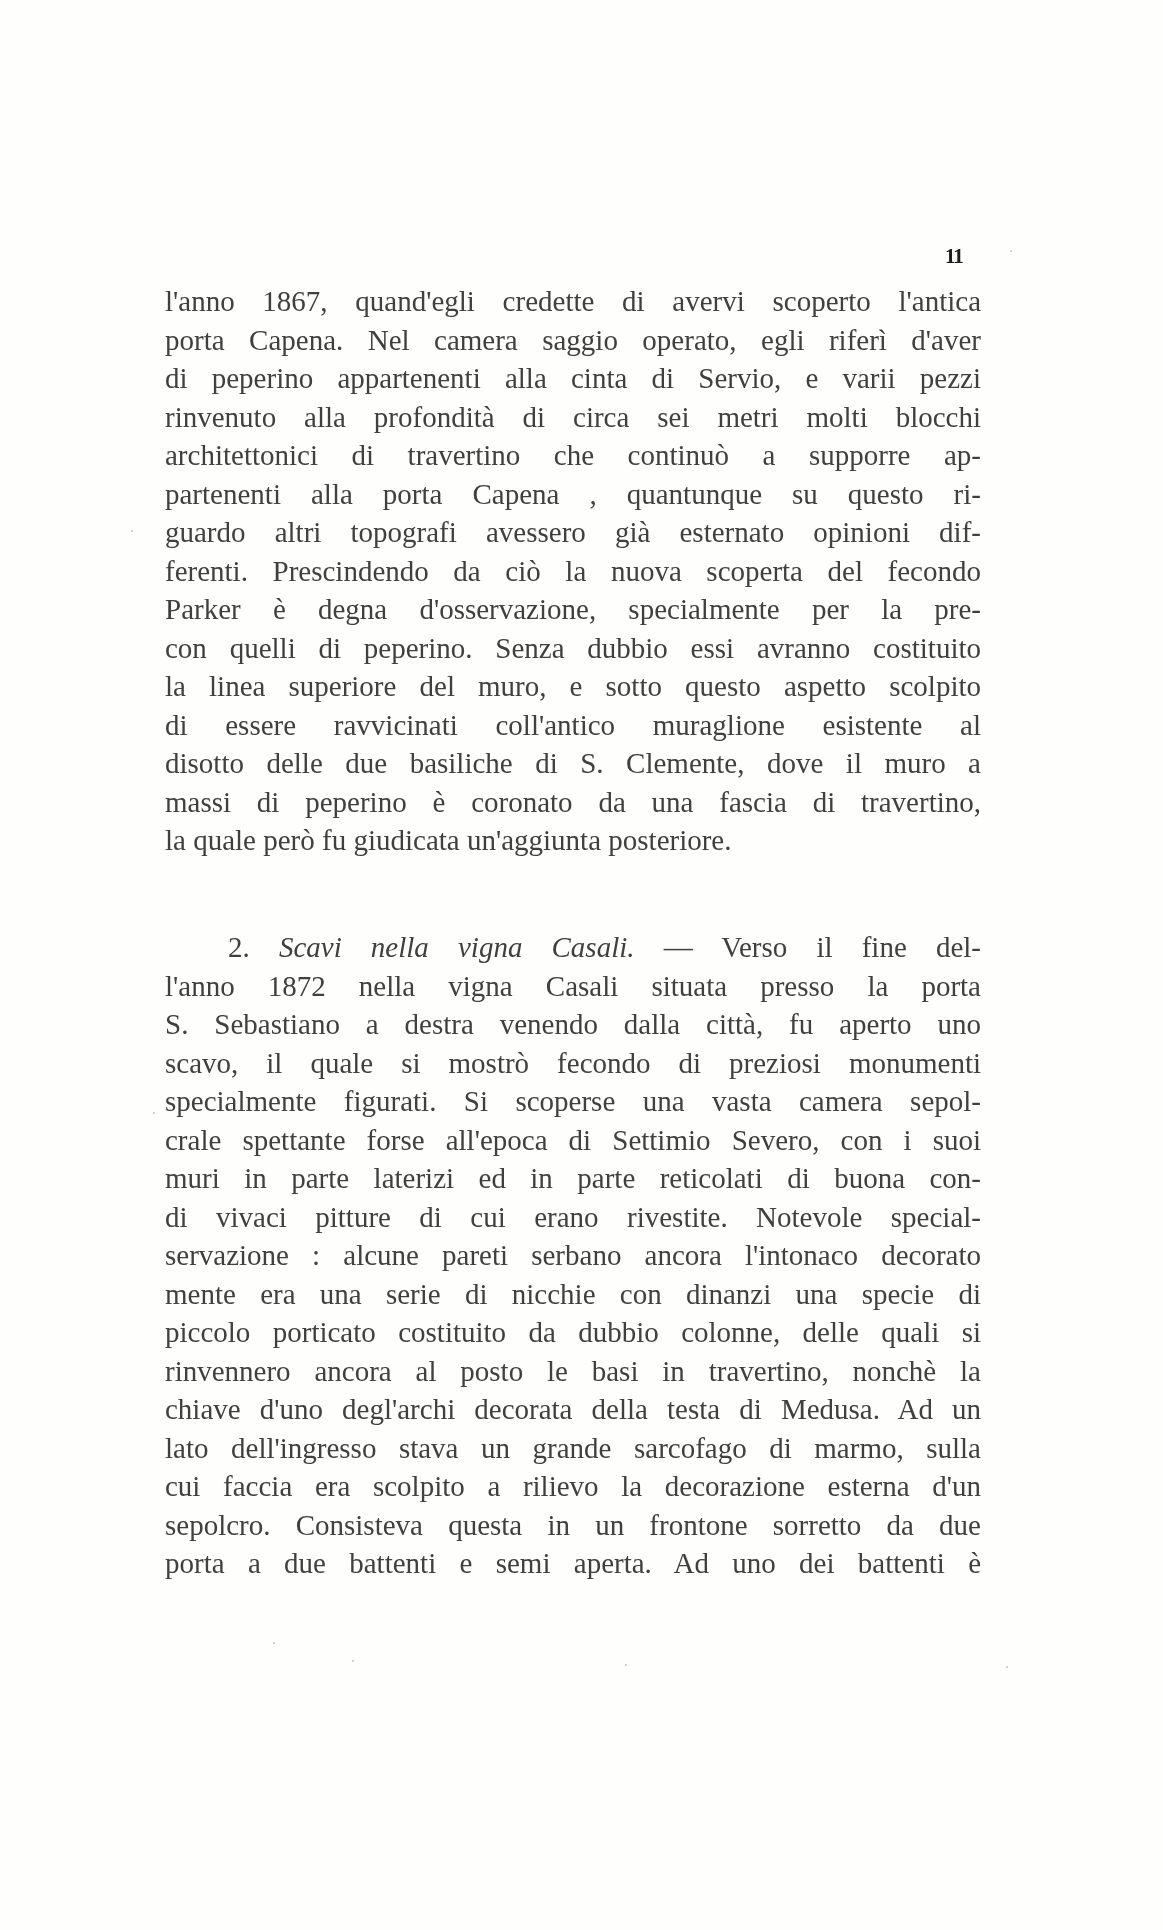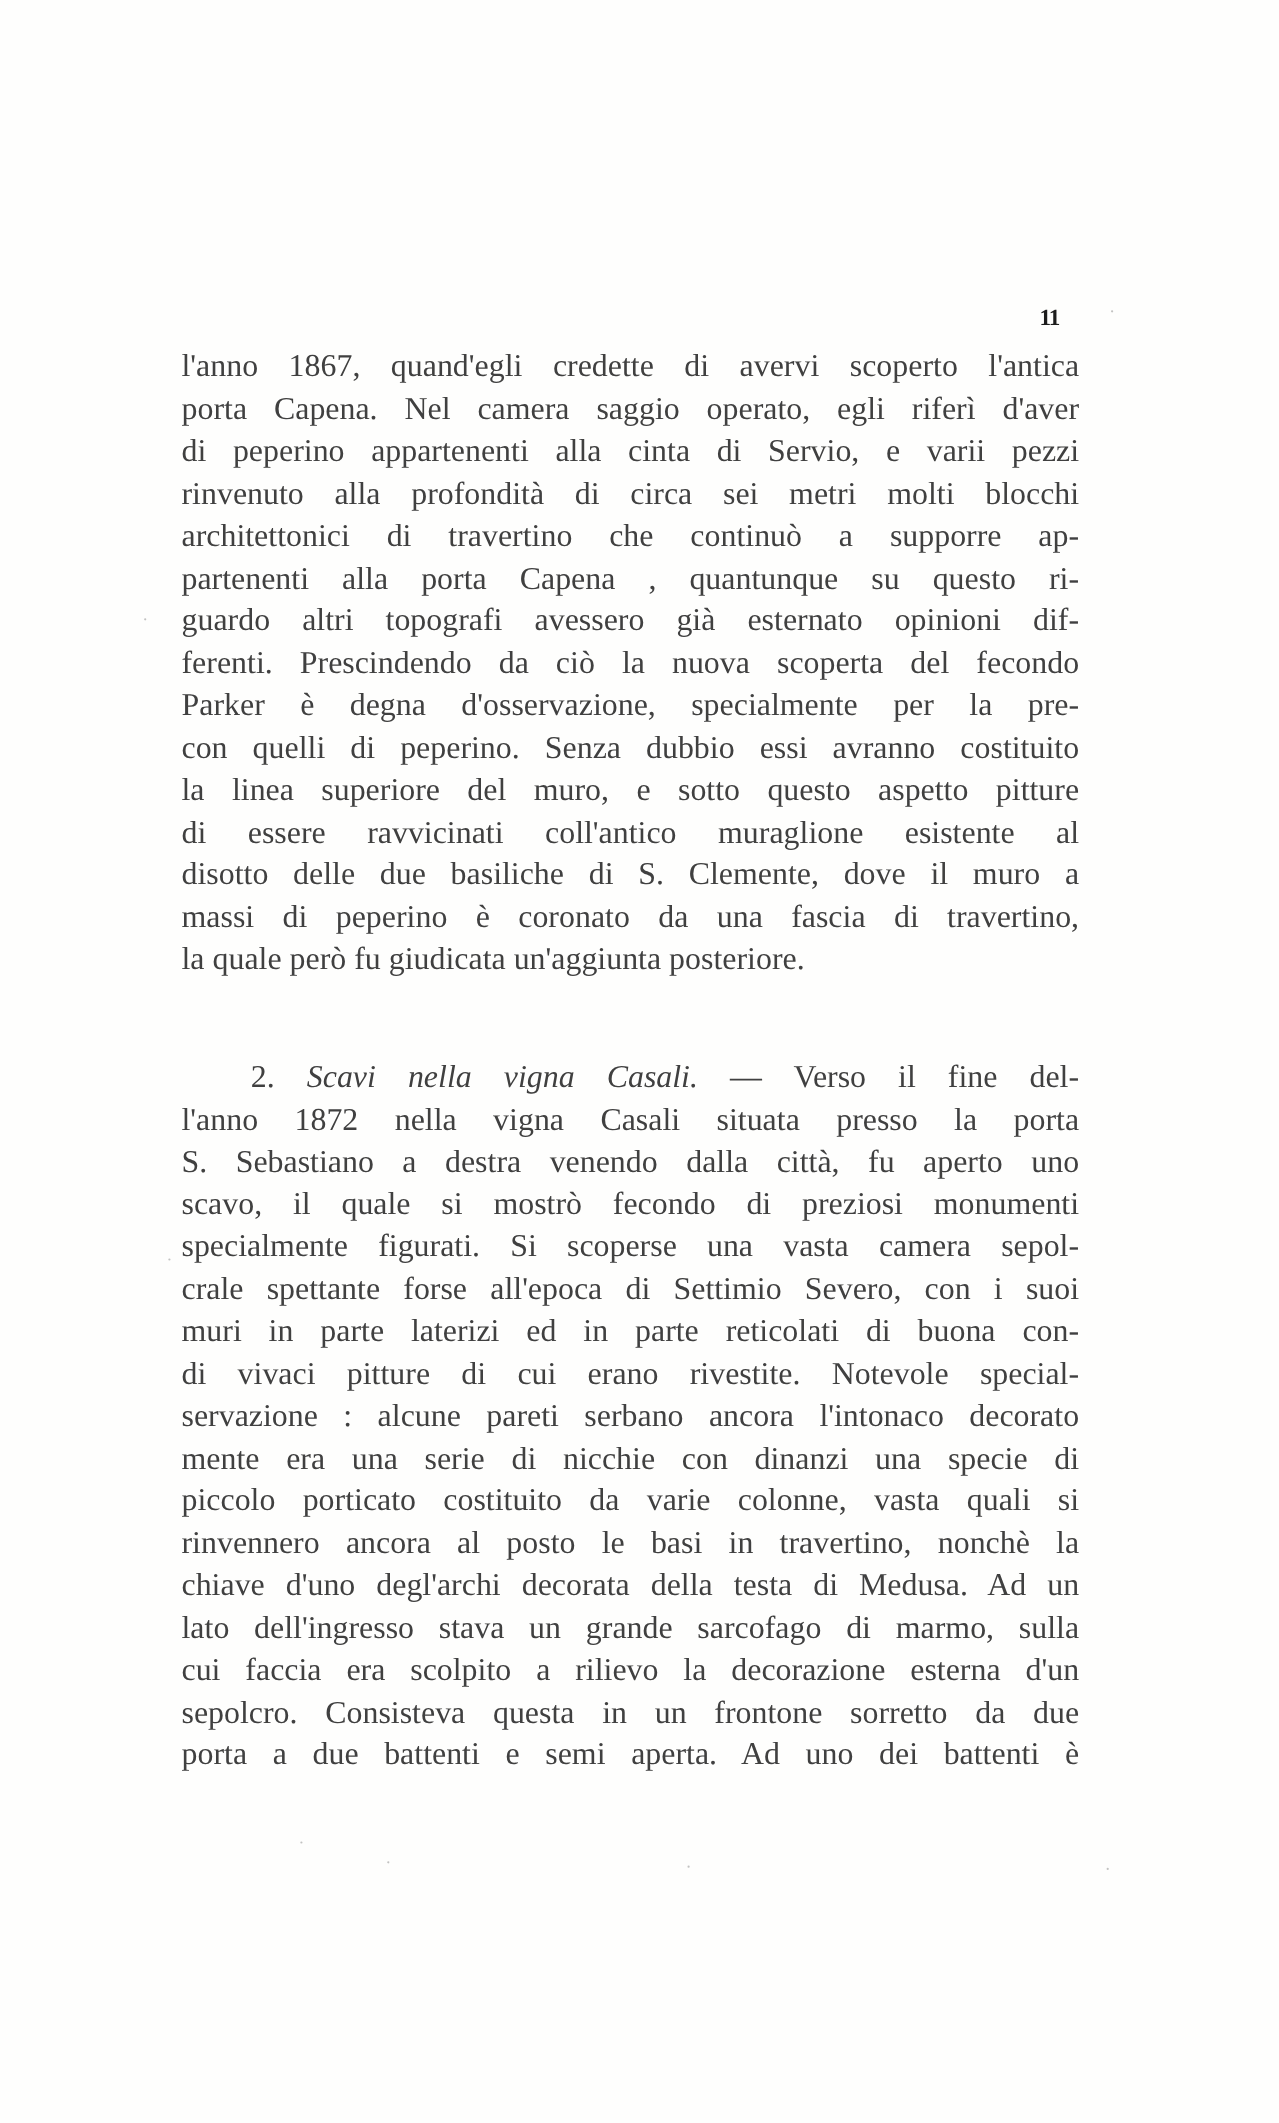--- a/index.html
+++ b/index.html
@@ -12,21 +12,20 @@
       height: 1930px;
       position: relative;
       overflow: hidden;
       background: #fefefd;
     }
     .page {
       position: absolute;
       left: 0; top: 0;
       width: 1163px;
       height: 1383px;
-      margin-top: 32px;
     }
     .page-number {
       position: absolute;
       left: 945px;
       top: 244px;
       font-family: "Liberation Serif", serif;
       font-size: 21px;
       font-weight: bold;
       color: #1c1c1c;
       letter-spacing: -1px;
@@ -75,39 +74,39 @@
     <div class="line" style="display: block;">l'anno 1867, quand'egli credette di avervi scoperto l'antica</div>
     <div class="line" style="display: block;">porta Capena. Nel camera saggio operato, egli riferì d'aver</div>
     <div class="line" style="display: block;">di peperino appartenenti alla cinta di Servio, e varii pezzi</div>
     <div class="line" style="display: block;">rinvenuto alla profondità di circa sei metri molti blocchi</div>
     <div class="line" style="display: block;">architettonici di travertino che continuò a supporre ap-</div>
     <div class="line" style="display: block;">partenenti alla porta Capena , quantunque su questo ri-</div>
     <div class="line" style="display: block;">guardo altri topografi avessero già esternato opinioni dif-</div>
     <div class="line" style="display: block;">ferenti. Prescindendo da ciò la nuova scoperta del fecondo</div>
     <div class="line" style="display: block;">Parker è degna d'osservazione, specialmente per la pre-</div>
     <div class="line" style="display: block;">con quelli di peperino. Senza dubbio essi avranno costituito</div>
-    <div class="line" style="display: block;">la linea superiore del muro, e sotto questo aspetto pitture</div>
+    <div class="line" style="display: block;">la linea superiore del muro, e sotto questo aspetto scolpito</div>
     <div class="line" style="display: block;">di essere ravvicinati coll'antico muraglione esistente al</div>
     <div class="line" style="display: block;">disotto delle due basiliche di S. Clemente, dove il muro a</div>
     <div class="line" style="display: block;">massi di peperino è coronato da una fascia di travertino,</div>
     <div class="line last" style="display: block;">la quale però fu giudicata un'aggiunta posteriore.</div>
   </div>
 
   <div class="text-block para2">
     <div class="line heading-line" style="display: block;"><span class="heading-num">2.</span> <span class="heading-title">Scavi nella vigna Casali.</span> <span>— Verso il fine del-</span></div>
     <div class="line" style="display: block;">l'anno 1872 nella vigna Casali situata presso la porta</div>
     <div class="line" style="display: block;">S. Sebastiano a destra venendo dalla città, fu aperto uno</div>
     <div class="line" style="display: block;">scavo, il quale si mostrò fecondo di preziosi monumenti</div>
     <div class="line" style="display: block;">specialmente figurati. Si scoperse una vasta camera sepol-</div>
     <div class="line" style="display: block;">crale spettante forse all'epoca di Settimio Severo, con i suoi</div>
     <div class="line" style="display: block;">muri in parte laterizi ed in parte reticolati di buona con-</div>
     <div class="line" style="display: block;">di vivaci pitture di cui erano rivestite. Notevole special-</div>
     <div class="line" style="display: block;">servazione : alcune pareti serbano ancora l'intonaco decorato</div>
     <div class="line" style="display: block;">mente era una serie di nicchie con dinanzi una specie di</div>
-    <div class="line" style="display: block;">piccolo porticato costituito da varie colonne, vasta quali si</div>
+    <div class="line" style="display: block;">piccolo porticato costituito da dubbio colonne, delle quali si</div>
     <div class="line" style="display: block;">rinvennero ancora al posto le basi in travertino, nonchè la</div>
     <div class="line" style="display: block;">chiave d'uno degl'archi decorata della testa di Medusa. Ad un</div>
     <div class="line" style="display: block;">lato dell'ingresso stava un grande sarcofago di marmo, sulla</div>
     <div class="line" style="display: block;">cui faccia era scolpito a rilievo la decorazione esterna d'un</div>
     <div class="line" style="display: block;">sepolcro. Consisteva questa in un frontone sorretto da due</div>
     <div class="line" style="display: block;">porta a due battenti e semi aperta. Ad uno dei battenti è</div>
   </div>
 
   <span class="speck" style="left:1010px;top:250px;"></span>
   <span class="speck" style="left:131px;top:530px;"></span>

